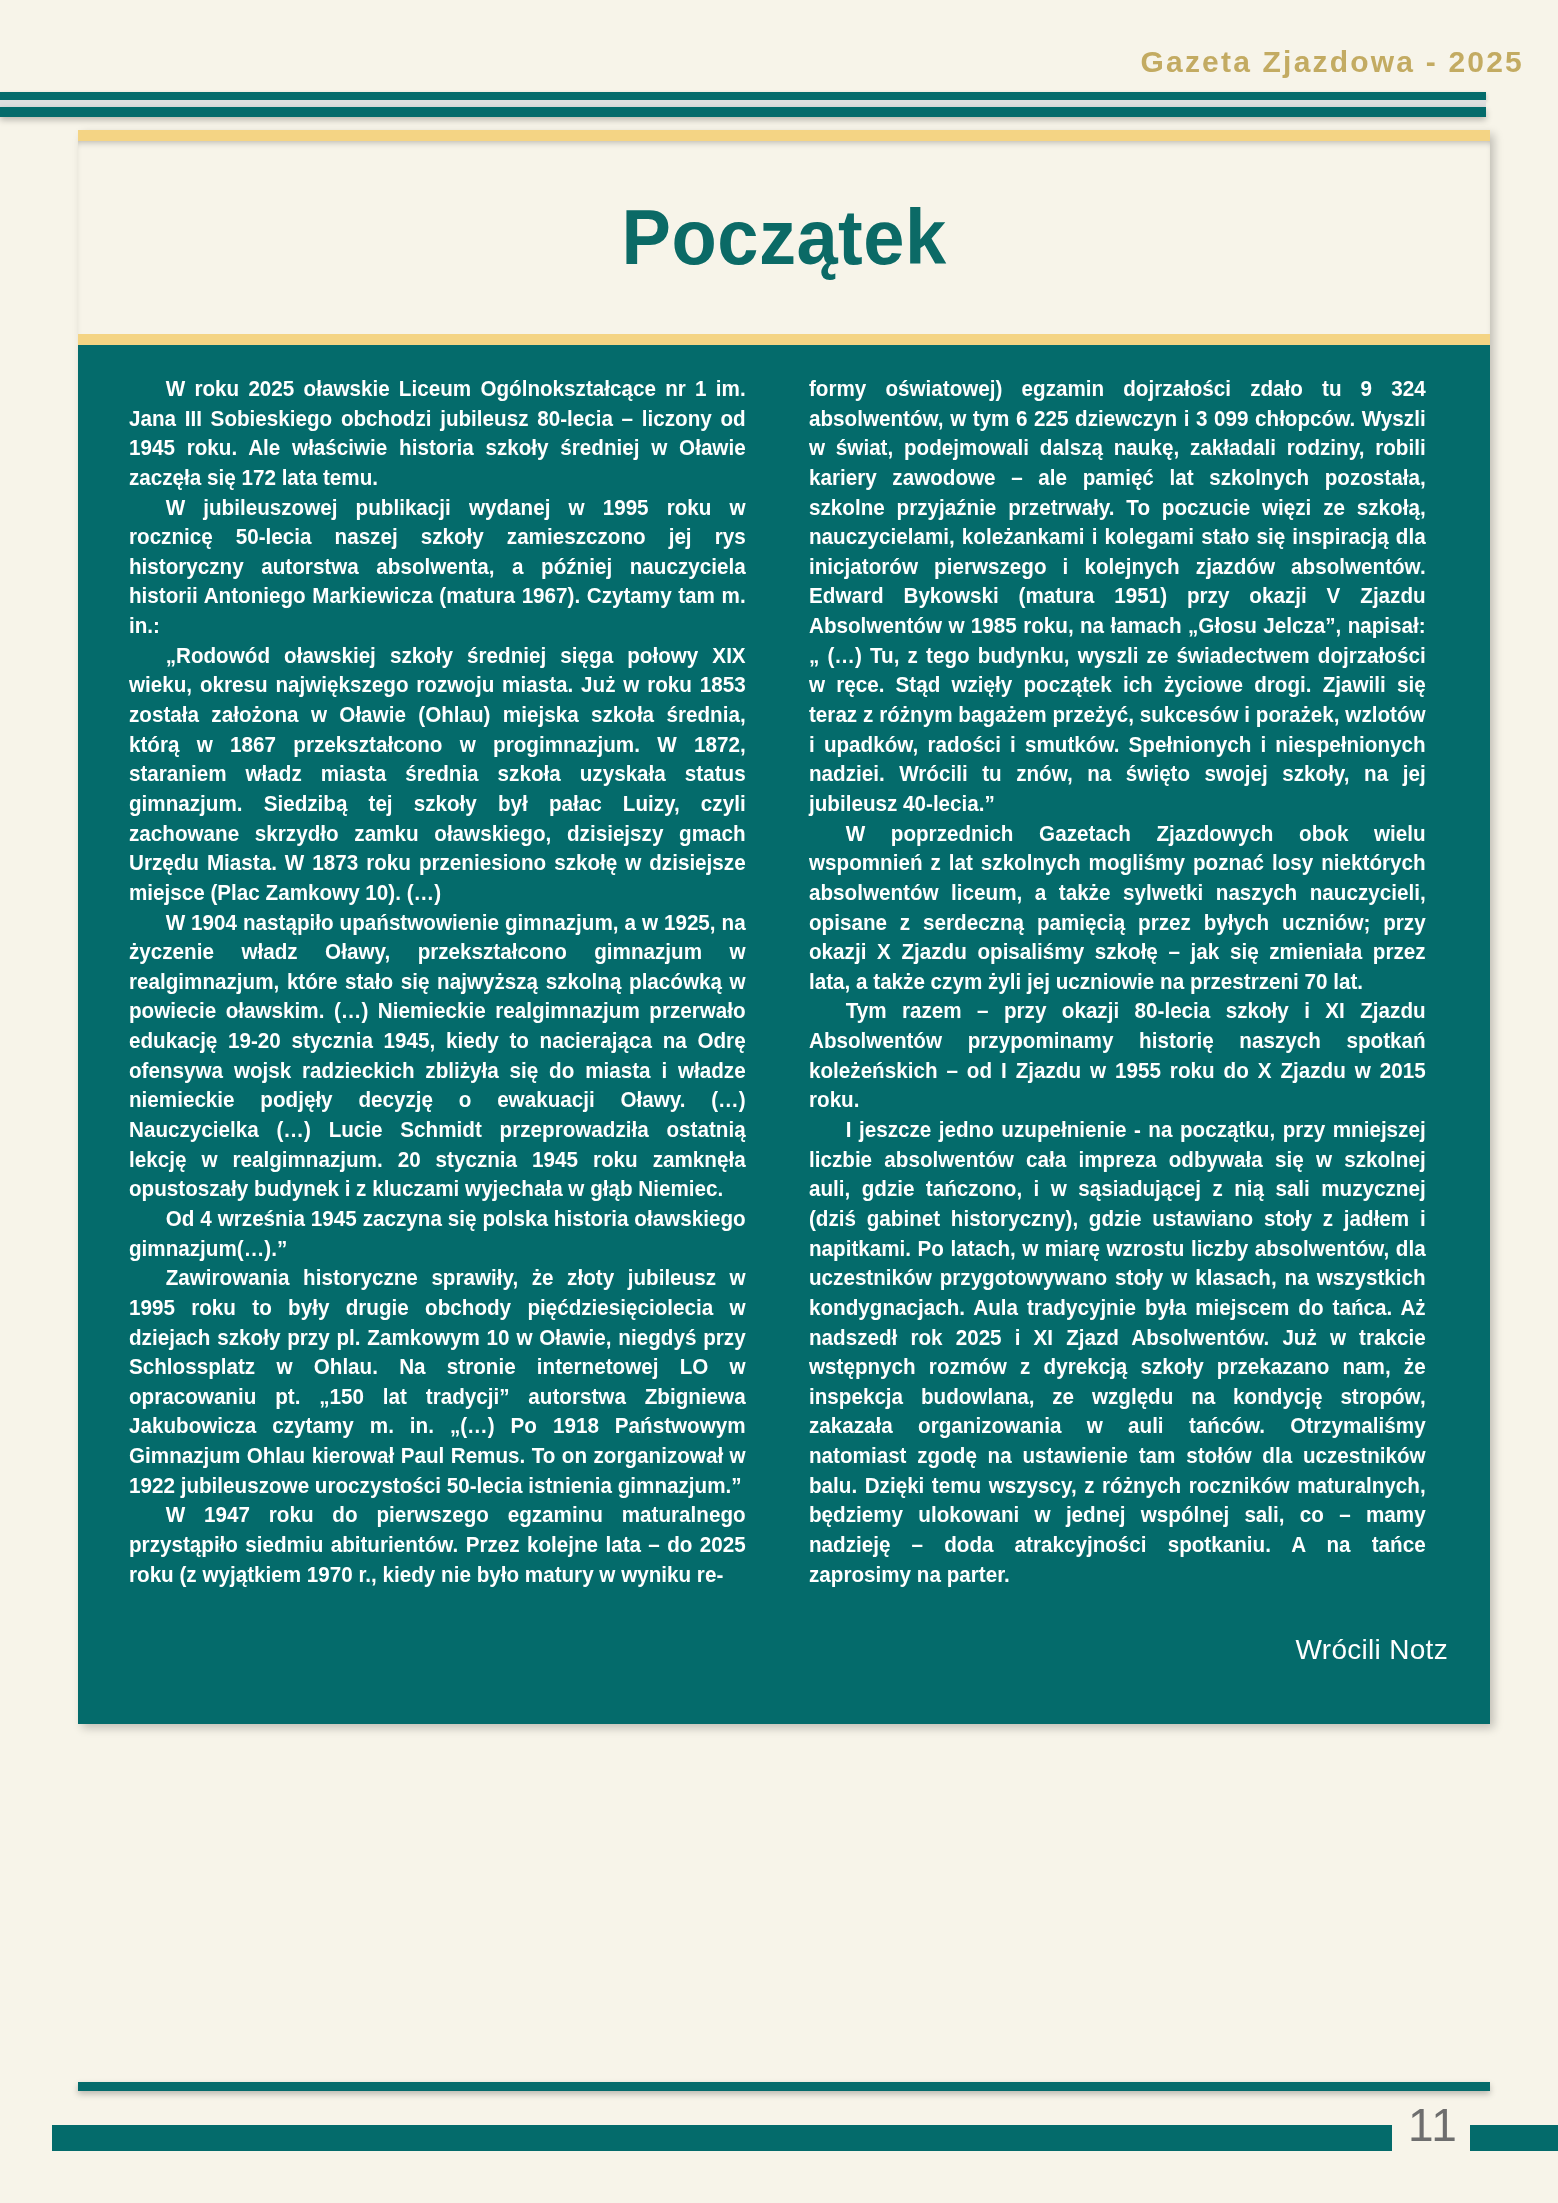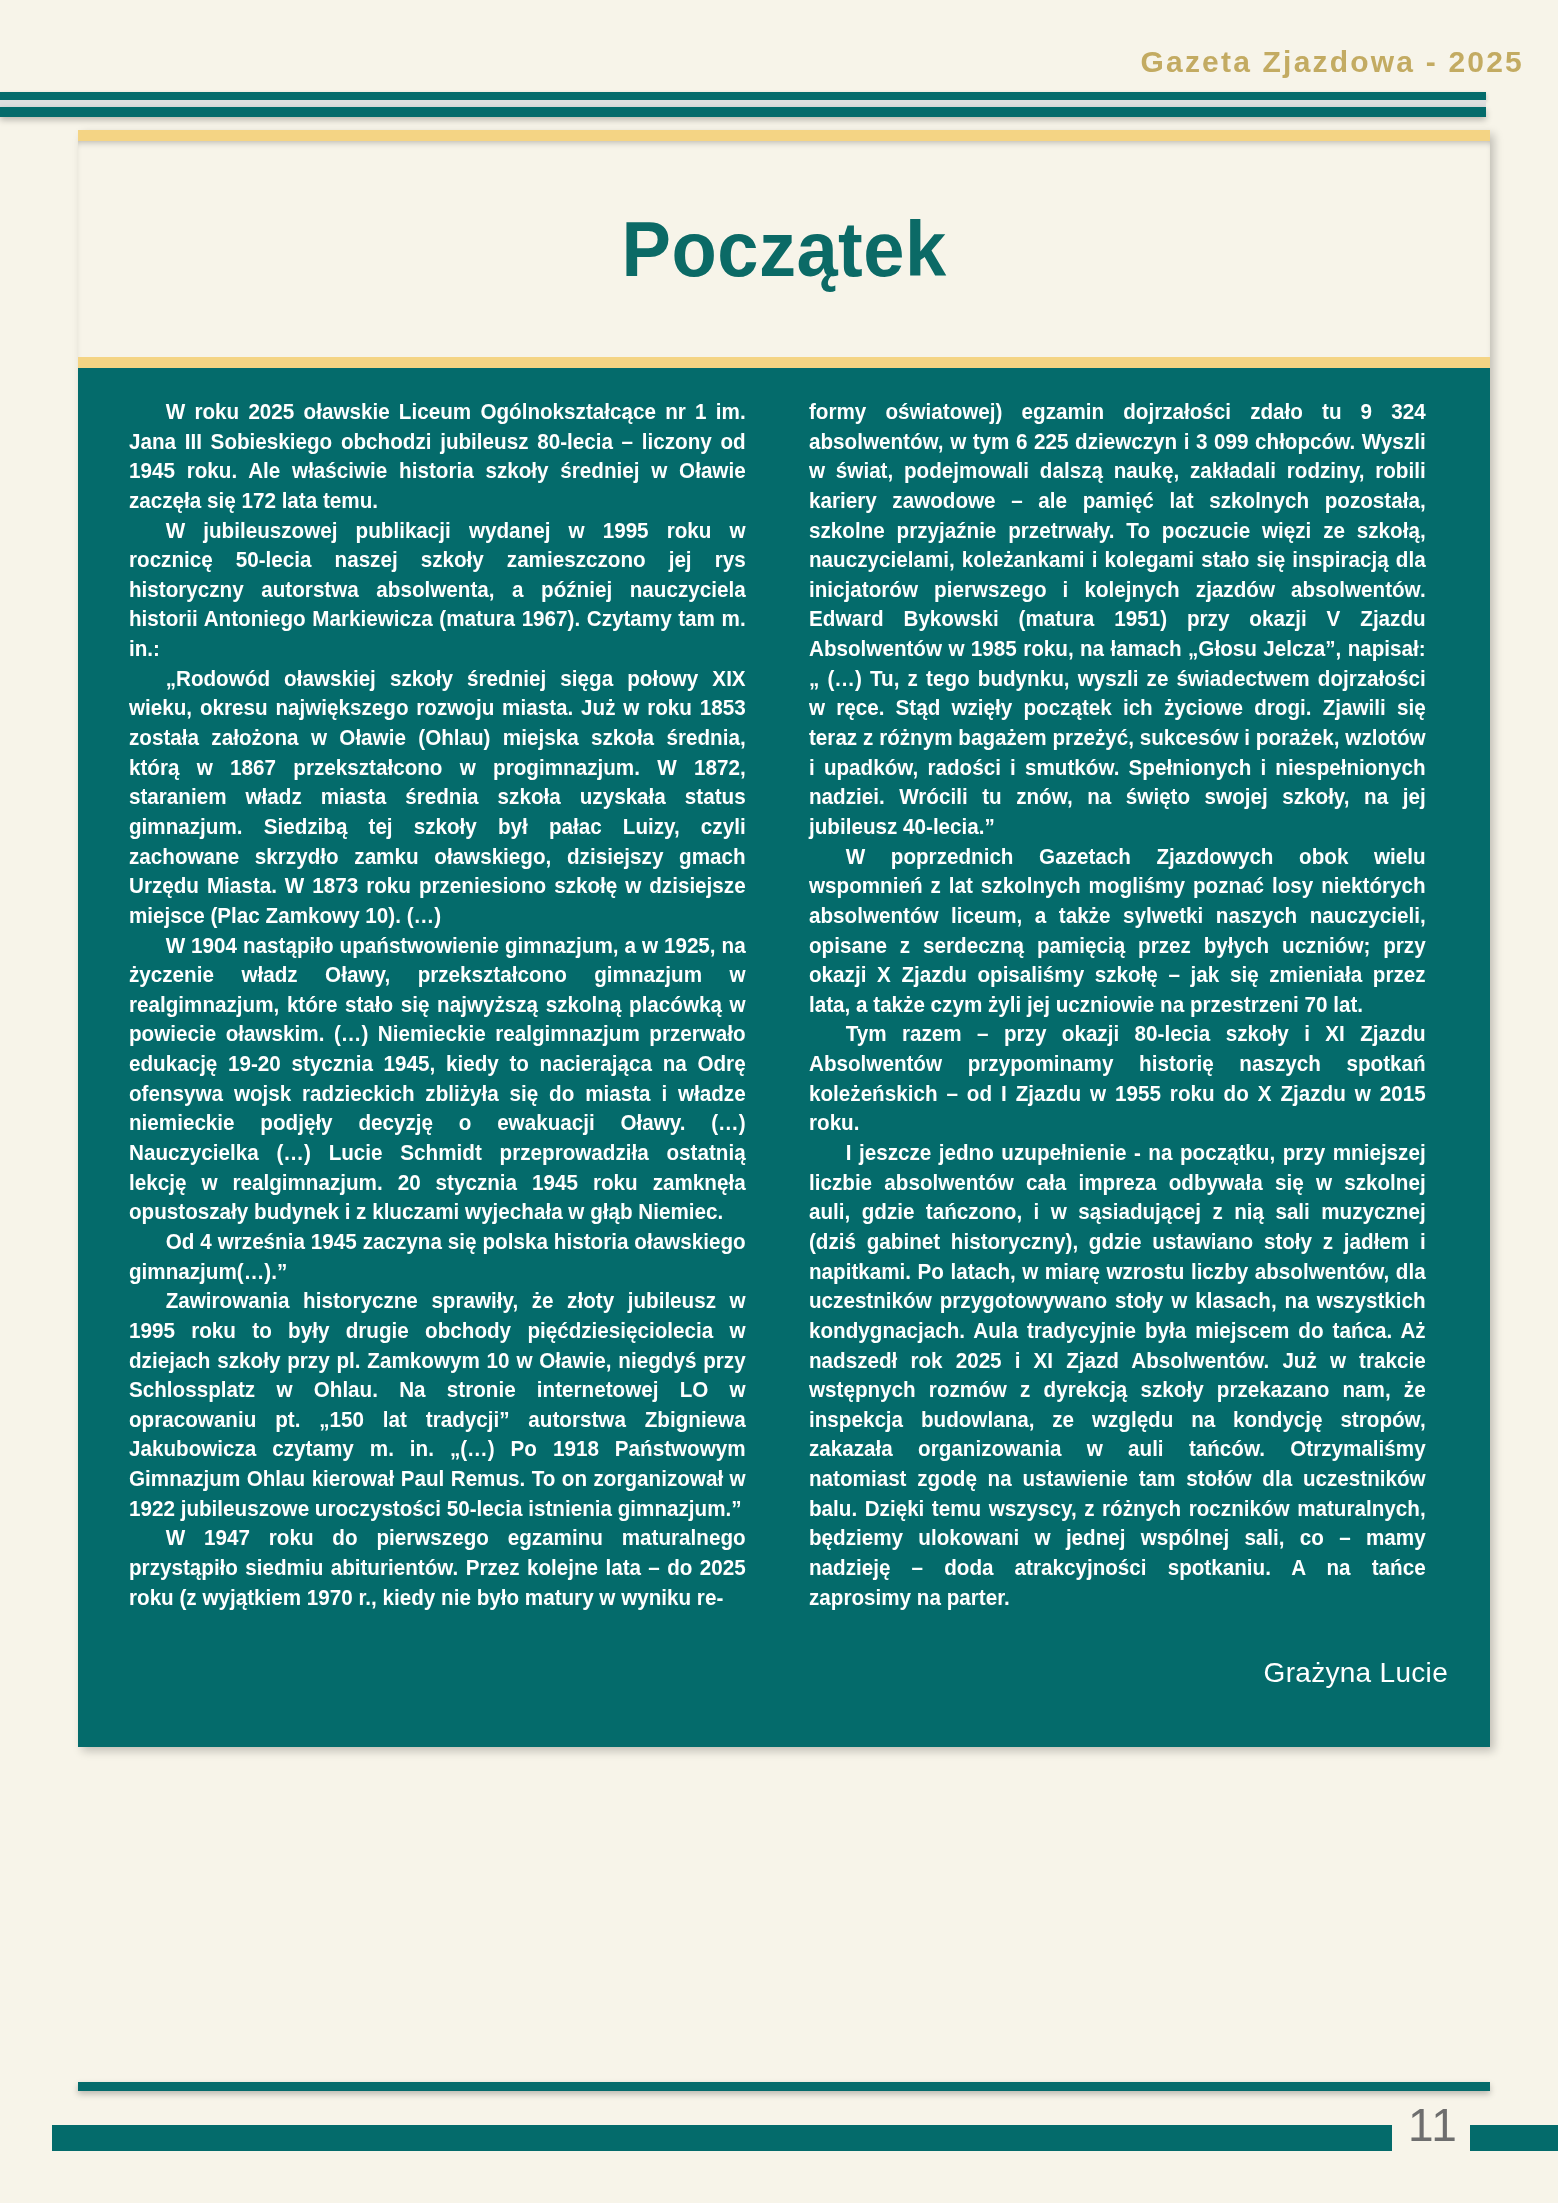--- a/index.html
+++ b/index.html
@@ -95,21 +95,21 @@
     transform: scaleX(0.92);
   }
 
   .band-gold {
     height: 11px;
     background: #f4d484;
   }
 
   .subtitle-band {
     background: #f7f4e9;
-    height: 216px;
+    height: 193px;
     display: flex;
     align-items: center;
     justify-content: center;
     box-shadow: inset 0 5px 7px -4px rgba(0,0,0,0.28);
   }
   .subtitle-text {
     color: #0b6a66;
     font-family: "Liberation Sans", sans-serif;
     font-weight: bold;
     font-size: 78px;
@@ -230,21 +230,21 @@
         <p>Od 4 września 1945 zaczyna się polska historia oławskiego gimnazjum(…).”</p>
         <p>Zawirowania historyczne sprawiły, że złoty jubileusz w 1995 roku to były drugie obchody pięćdziesięciolecia w dziejach szkoły przy pl. Zamkowym 10 w Oławie, niegdyś przy Schlossplatz w Ohlau.  Na stronie internetowej LO w opracowaniu pt. „150 lat tradycji” autorstwa Zbigniewa Jakubowicza czytamy m. in. „(…) Po 1918 Państwowym Gimnazjum Ohlau kierował Paul Remus. To on zorganizował w 1922 jubileuszowe uroczystości 50-lecia istnienia gimnazjum.”</p>
         <p>W 1947 roku do pierwszego egzaminu maturalnego przystąpiło siedmiu abiturientów. Przez kolejne lata – do 2025 roku (z wyjątkiem 1970 r., kiedy nie było matury w wyniku  re-</p>
       </div>
 
       <div class="column">
         <p class="noindent">formy oświatowej) egzamin dojrzałości zdało tu 9 324 absolwentów, w tym 6 225 dziewczyn i 3 099 chłopców. Wyszli w świat, podejmowali dalszą naukę, zakładali rodziny, robili kariery zawodowe – ale pamięć lat szkolnych pozostała, szkolne przyjaźnie przetrwały. To poczucie więzi ze szkołą, nauczycielami, koleżankami i kolegami stało się inspiracją dla inicjatorów pierwszego i kolejnych zjazdów absolwentów.  Edward Bykowski (matura 1951) przy okazji V Zjazdu Absolwentów w 1985 roku, na łamach „Głosu Jelcza”,  napisał: „ (…) Tu, z tego budynku, wyszli ze świadectwem dojrzałości w ręce. Stąd wzięły  początek ich życiowe drogi. Zjawili się teraz z różnym bagażem przeżyć, sukcesów i porażek, wzlotów i upadków, radości i smutków. Spełnionych i niespełnionych nadziei. Wrócili tu znów, na święto swojej szkoły, na jej jubileusz 40-lecia.”</p>
         <p>W poprzednich Gazetach Zjazdowych obok  wielu wspomnień z lat szkolnych mogliśmy poznać losy niektórych absolwentów liceum, a także sylwetki naszych nauczycieli, opisane z serdeczną pamięcią przez byłych uczniów; przy okazji X Zjazdu opisaliśmy szkołę – jak się zmieniała przez lata, a także czym żyli jej uczniowie na przestrzeni 70 lat.</p>
         <p>Tym razem – przy okazji 80-lecia szkoły i XI Zjazdu Absolwentów przypominamy historię naszych spotkań koleżeńskich – od I Zjazdu w 1955 roku do X Zjazdu w 2015 roku.</p>
         <p>I jeszcze jedno uzupełnienie - na początku, przy mniejszej liczbie absolwentów cała impreza odbywała się w szkolnej auli, gdzie tańczono, i w sąsiadującej z nią sali muzycznej (dziś gabinet historyczny), gdzie ustawiano stoły z jadłem i napitkami. Po latach, w miarę wzrostu liczby absolwentów, dla uczestników przygotowywano stoły w klasach, na wszystkich kondygnacjach. Aula tradycyjnie była miejscem do tańca. Aż nadszedł rok 2025 i XI Zjazd Absolwentów. Już w trakcie wstępnych rozmów z dyrekcją szkoły przekazano nam, że inspekcja budowlana, ze względu na kondycję stropów, zakazała organizowania w auli tańców. Otrzymaliśmy natomiast zgodę na ustawienie tam stołów dla uczestników balu. Dzięki temu wszyscy, z różnych roczników maturalnych, będziemy ulokowani w jednej wspólnej sali, co – mamy nadzieję – doda atrakcyjności spotkaniu. A na tańce zaprosimy na parter.</p>
-        <div class="signature">Grażyna Lucie</div>
+        <div class="signature">Wrócili Notz</div>
       </div>
 
     </div>
   </div>
 
   <div class="footer-rule-top"></div>
   <div class="footer-bar"></div>
   <div class="footer-bar-right"></div>
   <div class="page-number">11</div>
 

